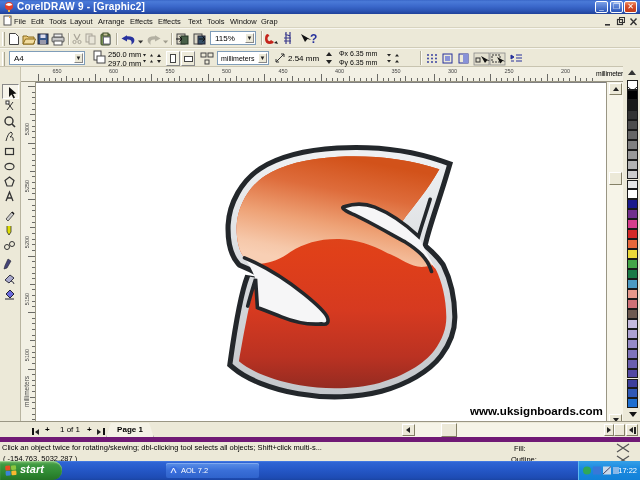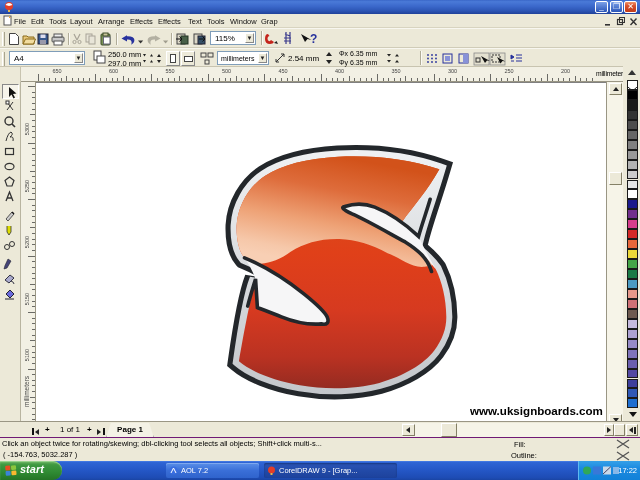--- a/index.html
+++ b/index.html
@@ -43,41 +43,42 @@
 .tri.lf{border-top:3.5px solid transparent;border-bottom:3.5px solid transparent;border-right:4.5px solid #222}
 .tri.rt{border-top:3.5px solid transparent;border-bottom:3.5px solid transparent;border-left:4.5px solid #222}
 #palette{left:623px;top:56px;width:17px;height:365px;background:#ece9d8}
 .sw{position:absolute;left:4px;width:11px;height:9.95px;border:1px solid #1a1a1a}
 
 #navrow{left:0;top:421px;width:640px;height:16px;background:#ece9d8;border-top:1px solid #9a9684}
 #navrow .nbt{position:absolute;top:3px;font-size:8px;color:#000}
 #ptab{left:106px;top:1px;width:48px;height:15px;background:#f4f2e6;border-left:1px solid #888;border-right:1px solid #888;transform:perspective(10px);clip-path:polygon(10% 0,90% 0,100% 100%,0 100%);font-size:8px;font-weight:bold;text-align:center;line-height:14px}
 #hscrolltrack{left:402px;top:1px;width:210px;height:14px;background:#f6f4e8}
 
-#status{left:0;top:437px;width:640px;height:24px;background:#ece9d8;border-top:1px solid #701a75}
+#status{left:0;top:437px;width:640px;height:24px;background:#ece9d8;border-top:5px solid #701a75}
 #status .s1{position:absolute;left:2px;top:1px;font-size:7.5px;color:#000;white-space:nowrap}
 #status .s2{position:absolute;left:3px;top:12px;font-size:7.5px;color:#000}
 #status .lbl{position:absolute;font-size:7.5px;color:#000}
 
 #taskbar{left:0;top:461px;width:640px;height:19px;background:linear-gradient(180deg,#4a81e8 0%,#2e64d4 8%,#2558c8 45%,#1e4cb4 88%,#1a44a4 100%)}
 #startbtn{left:0;top:0;width:62px;height:19px;background:linear-gradient(180deg,#70b765 0%,#3e9840 20%,#2f8a33 60%,#247426 100%);border-radius:0 9px 9px 0;box-shadow:inset 0 1px 1px #9fd694}
 #startbtn .st{position:absolute;left:20px;top:2px;color:#fff;font-weight:bold;font-style:italic;font-size:11px}
 .taskbtn{top:2px;height:15px;background:linear-gradient(180deg,#5a8fe8,#3a6fd8 50%,#2f63cc);border-radius:2px;color:#fff;font-size:7.5px;line-height:15px;box-shadow:inset 0 1px 0 #7fa8ee}
 .taskbtn .ic{position:absolute;left:3px;top:3px;width:9px;height:9px}
 #tray{left:578px;top:0;width:62px;height:19px;background:linear-gradient(180deg,#35a0e8 0%,#1b8ae0 40%,#1181d8 100%);border-left:1px solid #5fb8f0}
 #clock{position:absolute;right:3px;top:5px;color:#fff;font-size:7.5px}
 </style></head>
 <body>
 
 <div class="abs" id="title">
   <svg class="abs" style="left:3px;top:1px" width="12" height="12" viewBox="0 0 12 12">
       <circle cx="6" cy="5" r="4" fill="#e23d28"></circle>
       <path d="M2.5 4 A4 4 0 0 1 9.5 4 L6 5 Z" fill="#fff"></path>
       <rect x="5" y="9" width="2" height="2" fill="#e8b84a"></rect>
     </svg>
+  <div class="abs txt">CorelDRAW 9 - [Graphic2]</div>
   <div class="abs wbtn" id="bmin">_</div>
   <div class="abs wbtn" id="bmax">❐</div>
   <div class="abs wbtn" id="bclose">✕</div>
 </div>
 
 <div class="abs" id="menu">
   <svg class="abs" style="left:3px;top:1px" width="10" height="11" viewBox="0 0 10 11">
       <rect x="1" y="1" width="7" height="9" fill="#fff" stroke="#555" stroke-width="1"></rect>
       <path d="M6 1 l2 2 h-2 Z" fill="#f4a83a"></path>
     </svg>
@@ -654,27 +655,20 @@
       </svg>
     <div class="st">start</div>
   </div>
   <div class="abs taskbtn" style="left:166px;width:93px">
     <svg class="ic" viewBox="0 0 9 9">
         <circle cx="4.5" cy="4.5" r="4" fill="#3a6ee0"></circle>
         <path d="M2 7 L4.5 2 L7 7" stroke="#fff" fill="none"></path>
       </svg>
     <span style="margin-left:15px">AOL 7.2</span>
   </div>
-  <div class="abs taskbtn" style="left:264px;width:133px;background:linear-gradient(180deg,#2c55b8,#224aa8 50%,#1d429c);box-shadow:inset 0 1px 2px #16377f">
-    <svg class="ic" viewBox="0 0 9 9">
-        <circle cx="4.5" cy="4" r="3.5" fill="#e23d28"></circle>
-        <rect x="3.5" y="7" width="2" height="2" fill="#e8b84a"></rect>
-      </svg>
-    <span style="margin-left:15px">CorelDRAW 9 - [Grap...</span>
-  </div>
   <div class="abs" id="tray">
     <svg class="abs" style="left:4px;top:5px" width="36" height="9" viewBox="0 0 36 9">
       <circle cx="4" cy="4.5" r="4" fill="#30a858"></circle>
       <rect x="10" y="0.5" width="8" height="8" fill="#3878d8"></rect>
       <rect x="20" y="0.5" width="8" height="8" fill="#c8d8e8"></rect>
         <path d="M20 8 l8 -7.5" stroke="#446"></path>
       <rect x="30" y="1" width="6" height="7" fill="#88b8e8"></rect>
     </svg>
     <div id="clock">17:22</div>
   </div>

